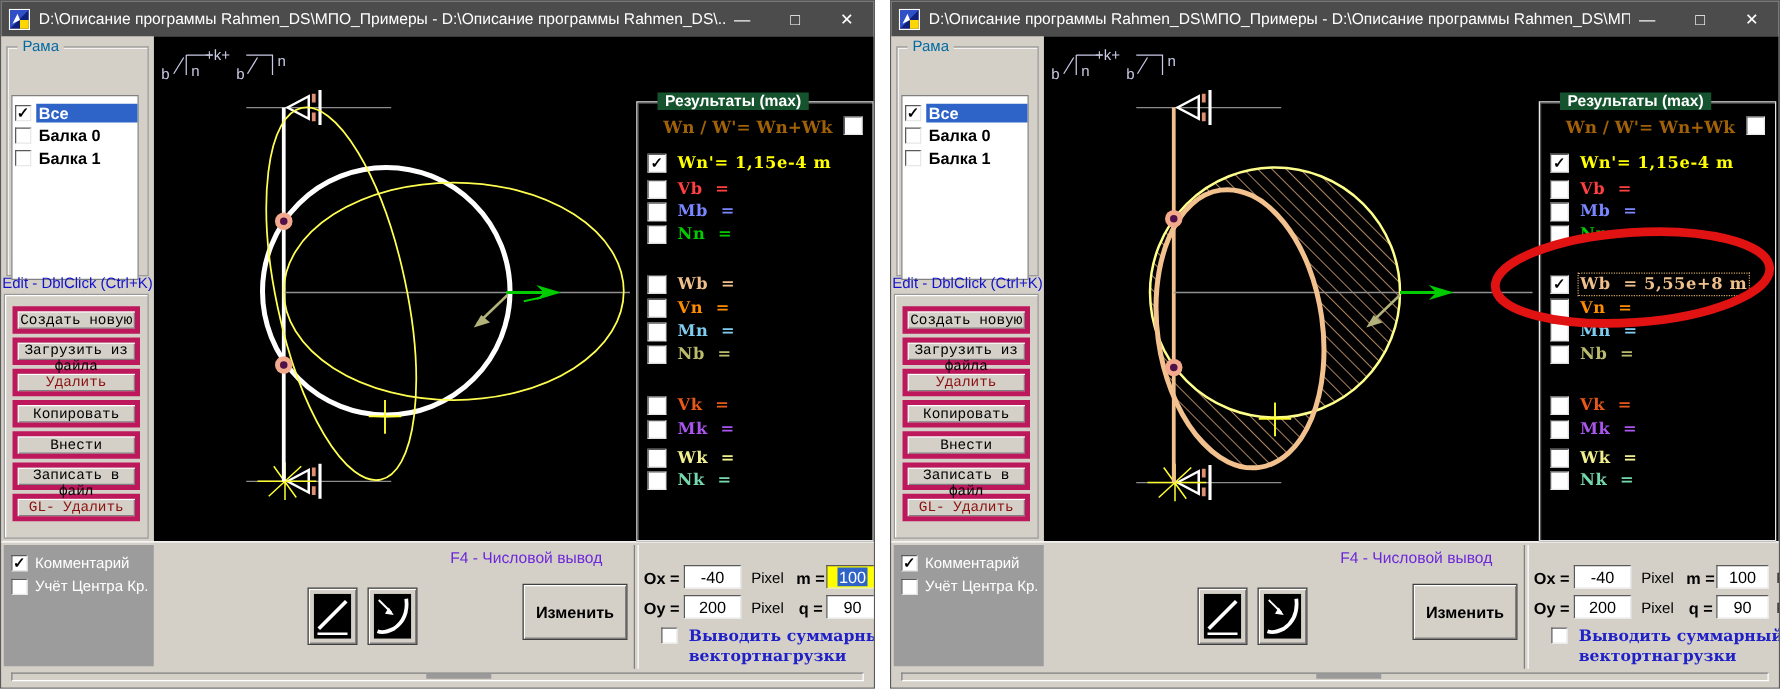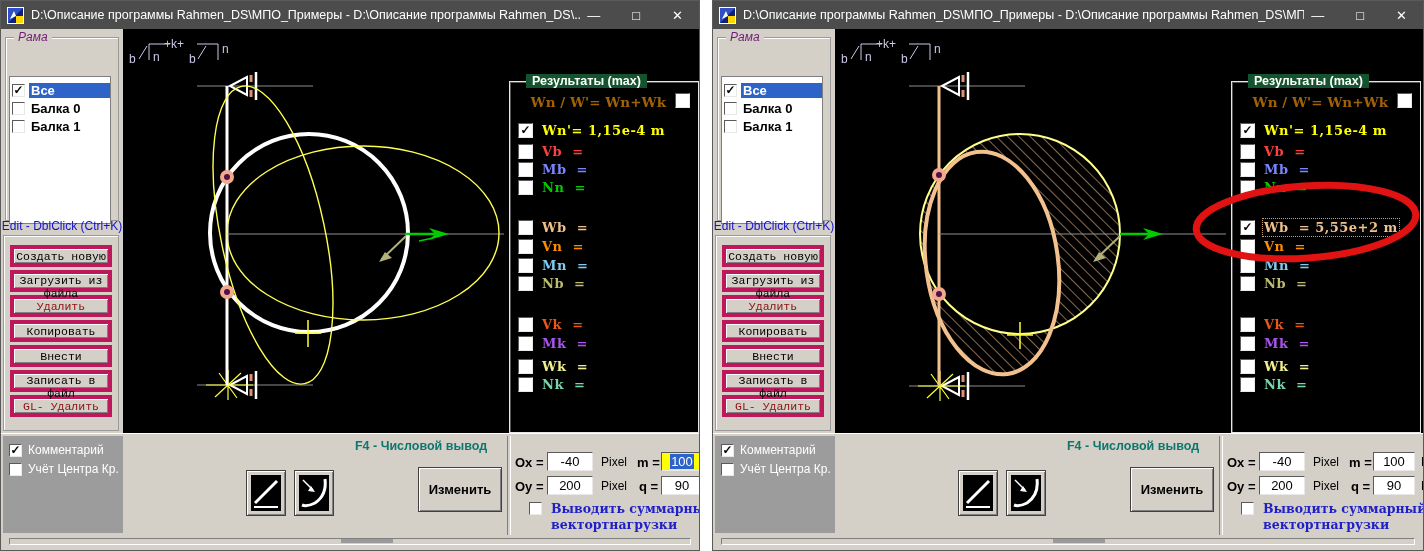--- a/index.html
+++ b/index.html
@@ -14,21 +14,21 @@
   .win-btn{cursor:default;line-height:1;}
   
   .canvas{position:absolute;left:122px;top:28px;right:0;height:404px;background:#000;z-index:1;}
   .overlay{position:absolute;left:0;top:0;z-index:4;pointer-events:none;}
   .annotation{position:absolute;left:0;top:0;z-index:9;pointer-events:none;}
   .lg{fill:#C9C9E6;font-size:12px;font-family:"Liberation Sans",sans-serif;}
   .lgl{stroke:#C9C9E6;fill:none;stroke-width:1;}
   
   .sidebar{position:absolute;left:0;top:28px;width:122px;height:404px;background:#D4D0C8;z-index:5;}
   .group-rama{position:absolute;left:4px;top:8px;width:112px;height:182px;border:1px solid #9a9a9a;box-shadow:inset 1px 1px 0 #fff;}
-  .group-label{position:absolute;top:-8px;left:8px;background:#D4D0C8;padding:0 4px;font-size:12px;color:#701a75;font-style:italic;}
+  .group-label{position:absolute;top:-8px;left:8px;background:#D4D0C8;padding:0 4px;font-size:12px;color:#0369a1;}
   .listbox{position:absolute;left:3px;top:38px;width:102px;height:148px;background:#fff;border:1px solid #808080;padding-top:4px;box-sizing:border-box;}
   .lb-row{display:flex;align-items:center;height:18px;padding-left:2px;gap:4px;font-size:13px;font-weight:bold;color:#000;}
   .lb-label{flex:1;padding-left:2px;white-space:nowrap;}
   .lb-label.sel{background:#2E64C8;color:#fff;}
   .cb{width:13px;height:13px;min-width:13px;background:#fff;border:1px solid;border-color:#5a5a5a #e8e8e8 #e8e8e8 #5a5a5a;display:inline-flex;align-items:center;justify-content:center;font-size:12px;font-weight:bold;color:#000;line-height:1;box-sizing:border-box;}
   .edit-link{position:absolute;left:0;top:190px;width:122px;text-align:center;color:#1212CC;font-size:12px;white-space:nowrap;}
   .btn-box{position:absolute;left:2px;top:206px;width:116px;height:196px;border:1px solid #9a9a9a;box-shadow:inset 1px 1px 0 #fff;box-sizing:border-box;padding-top:9px;}
   .side-btn{display:block;width:102px;height:22px;margin:0 auto 3px auto;background:#D4D0C8;border:4px solid #be185d;box-shadow:inset 1px 1px 0 #fff,inset -1px -1px 0 #808080;font-size:11.5px;font-family:Liberation Mono, monospace;color:#000;padding:0;}
   .side-btn.danger{color:#8B1010;}
   
@@ -39,21 +39,21 @@
   .res-header{position:absolute;top:12px;left:0;right:32px;text-align:right;color:#a16207;font-weight:bold;font-size:13.5px;font-family:"DejaVu Serif",serif;white-space:nowrap;}
   .res-header-cb{position:absolute;top:11px;right:8px;width:15px;height:15px;}
   .res-row{position:absolute;left:8px;display:flex;align-items:center;gap:9px;height:18px;}
   .res-cb{width:15px;height:15px;min-width:15px;}
   .res-label{font-family:"DejaVu Serif",serif;font-weight:bold;font-size:13px;white-space:pre;letter-spacing:0.5px;}
   .focus-box{outline:1px dotted #C8A060;outline-offset:1px;}
   
   .bottombar{position:absolute;left:0;right:0;top:432px;height:103px;background:#D4D0C8;border-top:1px solid #fff;z-index:5;}
   .comment-panel{position:absolute;left:2px;top:2px;width:120px;height:97px;background:#9C9C9C;color:#fff;font-size:12px;padding-top:7px;box-sizing:border-box;}
   .cp-row{display:flex;align-items:center;gap:6px;margin:0 0 5px 6px;white-space:nowrap;}
-  .f4{position:absolute;left:330px;top:5px;width:180px;text-align:center;color:#0f766e;font-weight:bold;font-size:12.5px;white-space:nowrap;}
+  .f4{position:absolute;left:330px;top:5px;width:180px;text-align:center;color:#6d28d9;font-weight:normal;font-size:12.5px;white-space:nowrap;}
   .icon-btn{position:absolute;top:36px;width:40px;height:46px;background:#D4D0C8;border:1px solid #404040;box-shadow:inset 1px 1px 0 #fff,inset -1px -1px 0 #808080;display:flex;align-items:center;justify-content:center;padding:0;}
   .ib1{left:245px;} .ib2{left:293px;}
   .change-btn{position:absolute;left:417px;top:33px;width:84px;height:45px;background:#D4D0C8;border:1px solid #404040;box-shadow:inset 1px 1px 0 #fff,inset -1px -1px 0 #808080;font-weight:bold;font-size:13px;font-family:"Liberation Sans",sans-serif;}
   .vsep{position:absolute;left:506px;top:2px;bottom:2px;width:2px;border-left:1px solid #808080;border-right:1px solid #fff;}
   .f-label{position:absolute;font-weight:bold;font-size:13px;color:#000;white-space:nowrap;}
   .f-unit{position:absolute;font-size:12px;color:#000;white-space:nowrap;}
   .field{position:absolute;height:19px;background:#fff;border:1px solid;border-color:#5a5a5a #e8e8e8 #e8e8e8 #5a5a5a;font-size:13px;display:flex;align-items:center;justify-content:center;box-sizing:border-box;}
   .field.ysel{background:#FFFF00;}
   .sel-text{background:#2E64C8;color:#fff;padding:0 1px;}
   .vec-label{position:absolute;color:#2020C8;font-weight:bold;font-size:12.5px;font-family:"DejaVu Serif",serif;white-space:nowrap;}
@@ -461,21 +461,21 @@
     <div class="res-row" style="top:96px">
         <span class="cb res-cb">
           <span></span>
         </span>
         <span class="res-label" style="color: rgb(0, 204, 0);"><span>Nn  =</span></span>
       </div>
     <div class="res-row" style="top:136px">
         <span class="cb res-cb">
           <span>✓</span>
         </span>
-        <span class="res-label focus-box" style="color: rgb(240, 192, 140);"><span>Wb  =</span> <span>5,55e+2 m</span></span>
+        <span class="res-label focus-box" style="color: rgb(240, 192, 140);"><span>Wb  =</span> <span>5,55e+8 m</span></span>
       </div>
     <div class="res-row" style="top:155px">
         <span class="cb res-cb">
           <span></span>
         </span>
         <span class="res-label" style="color: rgb(255, 140, 0);"><span>Vn  =</span></span>
       </div>
     <div class="res-row" style="top:174px">
         <span class="cb res-cb">
           <span></span>

